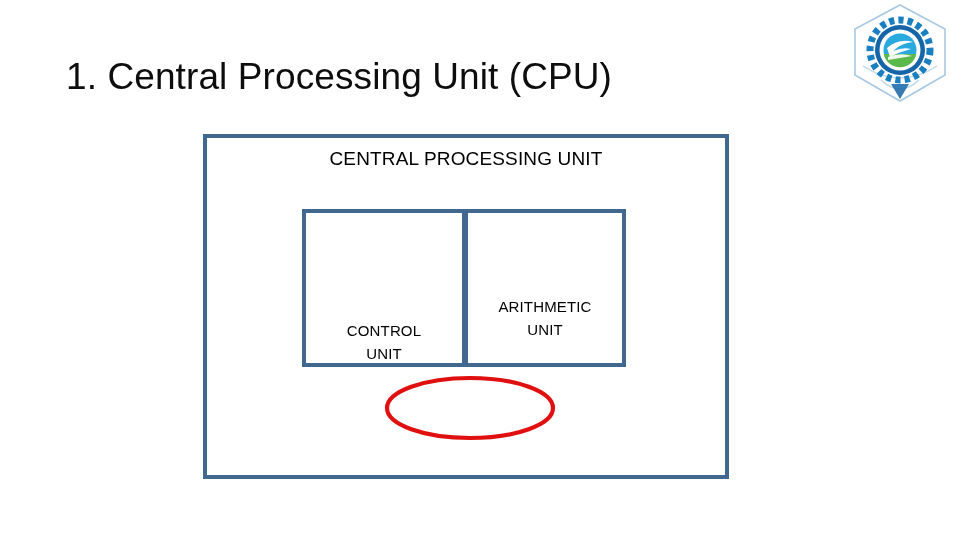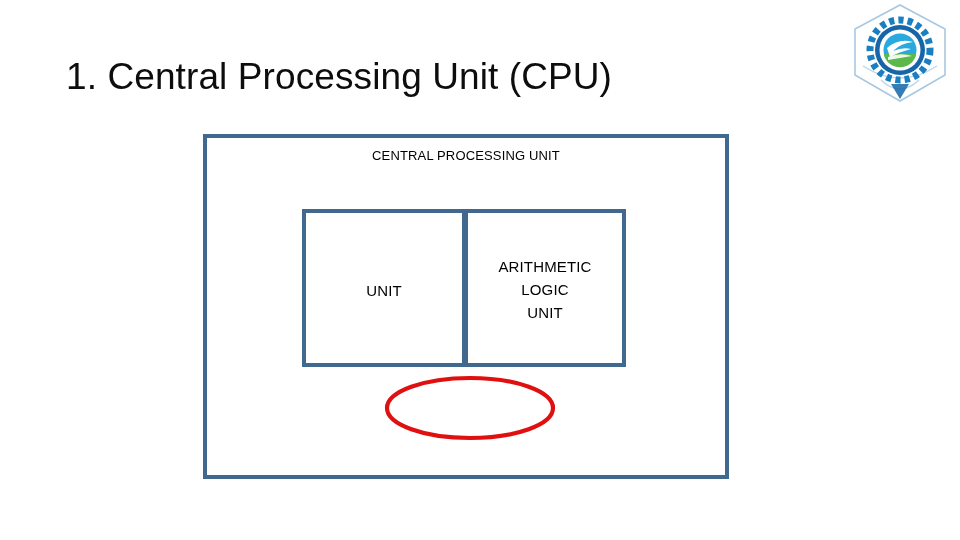--- a/index.html
+++ b/index.html
@@ -59,21 +59,21 @@
     top: 0;
     width: 526px;
     height: 345px;
   }
   #cpu-caption {
     position: absolute;
     left: 0;
     top: 14px;
     width: 526px;
     text-align: center;
-    font-size: 13px;
+    font-size: 19px;
     font-weight: 400;
     letter-spacing: 0.15px;
     color: #000000;
   }
   #control-unit-box {
     left: 99px;
     top: 75px;
     width: 164px;
     height: 158px;
   }
@@ -91,20 +91,21 @@
   }
   .box-label {
     position: absolute;
     left: 0;
     width: 100%;
     text-align: center;
     font-size: 15px;
     line-height: 23px;
     letter-spacing: 0.15px;
     color: #000000;
+    margin-top: 40px;
   }
   #control-unit-label { top: 66px; }
   #alu-label { top: 42px; }
   #registers-label {
     top: 50%;
     transform: translateY(-50%);
   }
 
   
   #registers-highlight {
@@ -148,28 +149,28 @@
 </div>
 
 <div id="cpu-diagram">
 
   <div id="outer-box" class="box"></div>
 
   <div id="cpu-caption">CENTRAL PROCESSING UNIT</div>
 
   <div id="control-unit-box" class="box">
     <div class="box-label" id="control-unit-label">
+      <div>CONTROL</div>
       <div>UNIT</div>
     </div>
   </div>
 
   <div id="alu-box" class="box">
     <div class="box-label" id="alu-label">
       <div>ARITHMETIC</div>
-      <div>LOGIC</div>
       <div>UNIT</div>
     </div>
   </div>
 
 
   <div id="registers-highlight">
     <svg width="172" height="66" viewBox="0 0 172 66">
       <ellipse cx="86" cy="33" rx="83" ry="30" fill="none" stroke="#e01010" stroke-width="4.2"></ellipse>
     </svg>
   </div>

